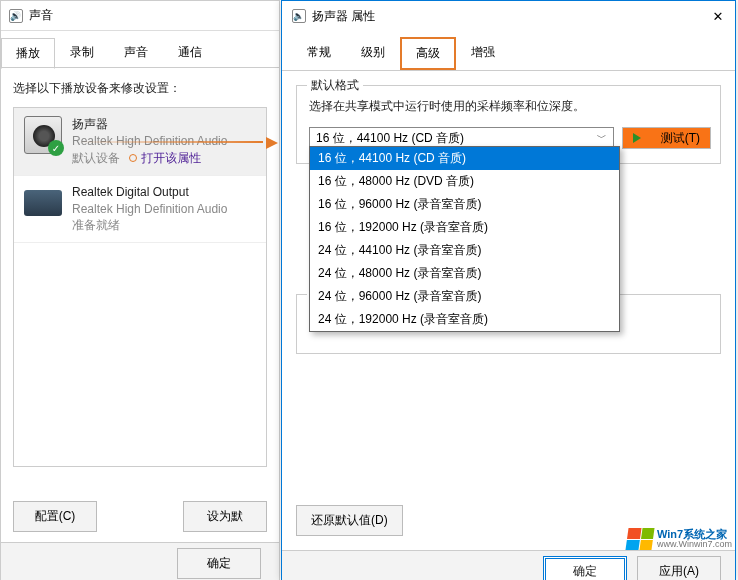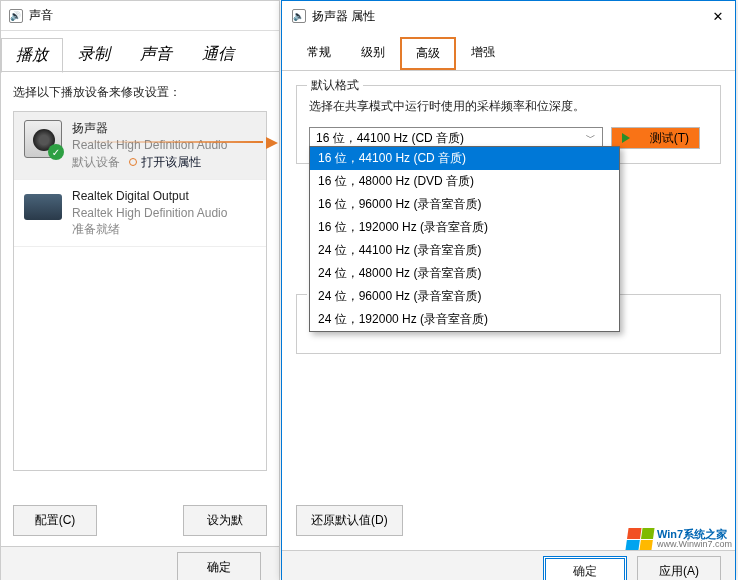--- a/index.html
+++ b/index.html
@@ -1,57 +1,57 @@
 <!DOCTYPE html>
 <html><head>
 <meta charset="utf-8">
 <style>
 * { box-sizing: border-box; font-family: "Microsoft YaHei", "Segoe UI", sans-serif; }
 body { margin: 0; background: #fff; width: 738px; height: 580px; overflow: hidden; position: relative; }
 
 .back-window { position: absolute; left: 0; top: 0; width: 280px; height: 580px; border: 1px solid #ccc; background: #fff; }
 .back-title { height: 30px; display: flex; align-items: center; padding: 0 8px; border-bottom: 1px solid #ddd; gap: 6px; font-size: 12px; background: #fff; }
-.back-tabs { display: flex; font-size: 16px; padding-top: 6px; font-style: italic; }
+.back-tabs { display: flex; font-size: 12px; padding-top: 6px; }
 .back-tab { padding: 6px 14px; border: 1px solid transparent; cursor: pointer; }
 .back-tab.active { border: 1px solid #ccc; border-bottom: 1px solid #fff; background: #fff; position: relative; top: 1px; }
 .back-body { border-top: 1px solid #ccc; margin-top: -1px; padding: 12px; height: 475px; position: relative; }
 .instr { font-size: 12px; color: #222; margin-bottom: 10px; }
 
 .device-list { border: 1px solid #ccc; background: #fff; height: 360px; overflow: auto; }
 .device { display: flex; gap: 10px; padding: 8px 10px; border-bottom: 1px solid #eee; position: relative; }
 .device.selected { background: #f0f0f0; }
 .dev-icon { width: 38px; height: 38px; position: relative; flex-shrink: 0; }
 .speaker-box { width: 38px; height: 38px; border: 1px solid #777; border-radius: 3px; background: linear-gradient(#eee,#ccc); position: relative; }
 .speaker-cone { width: 22px; height: 22px; border-radius: 50%; background: radial-gradient(#555 30%, #222 70%); position: absolute; top: 8px; left: 8px; }
 .digital-box { width: 38px; height: 26px; margin-top: 6px; background: linear-gradient(#4a647a,#2a3a4a); border-radius: 3px; }
 .check-badge { position: absolute; bottom: -2px; right: -2px; width: 16px; height: 16px; border-radius: 50%; background: #2ea043; display: flex; align-items: center; justify-content: center; color: #fff; font-size: 10px; }
 
 .dev-info { font-size: 12px; line-height: 1.4; }
 .dev-name { color: #222; }
 .dev-driver { color: #888; }
 .dev-status { color: #888; }
-.open-prop { color: #0f172a; display: inline-flex; align-items: center; gap: 4px; margin-left: 6px; text-align: center;}
+.open-prop { color: #4c1d95; display: inline-flex; align-items: center; gap: 4px; margin-left: 6px; text-align: center;}
 .circle { width: 8px; height: 8px; border: 1px solid #e47b2a; border-radius: 50%; display: inline-block; }
 .back-buttons { position: absolute; bottom: 10px; left: 12px; right: 12px; display: flex; justify-content: space-between; }
 .btn { border: 1px solid #bbb; background: #f3f3f3; font-size: 12px; padding: 6px 14px; cursor: pointer; min-width: 84px; text-align: center;}
 .back-footer { height: 42px; background: #f3f3f3; border-top: 1px solid #ccc; display: flex; align-items:center; justify-content:flex-end; padding: 0 18px;}
 
 .arrow-callout { position: absolute; left: 78px; top: 137px; width: 200px; height: 10px; pointer-events: none; z-index: 5;}
 .arrow-callout:before { content:""; position:absolute; left:0; top:4px; width:185px; height:2px; background: linear-gradient(to right, rgba(228,123,42,0.0), #e47b2a);}
 .arrow-callout:after { content:""; position:absolute; right:0; top:0; border-left:12px solid #e47b2a; border-top:6px solid transparent; border-bottom:6px solid transparent;}
 
 .front-window { position: absolute; left: 281px; top: 0; width: 455px; height: 580px; border: 1px solid #0078d7; background: #fff; box-shadow: 0 0 8px rgba(0,0,0,.18); }
 .front-title { height: 30px; display:flex; align-items:center; justify-content:space-between; padding: 0 10px; font-size: 12px; }
 .front-title .left { display:flex; align-items:center; gap:6px; }
 .close-icon { width: 14px; height:14px; display:flex; align-items:center; justify-content:center; font-size:13px; cursor:pointer;}
 .front-tabs { display:flex; font-size:12px; padding-top:6px; padding-left:10px;text-align:center;}
 .front-tab { padding: 6px 14px; border: 1px solid transparent; cursor:pointer;}
 .front-tab.active { border: 2px solid #e47b2a; background:#fff; position: relative; }
 .front-body { border-top: 1px solid #ccc; margin-top: 0px; padding: 14px 14px; height: 480px; position: relative;}
-.group { border: 1px solid #ccc; padding: 12px 20px 14px 12px; margin-bottom: 14px; position: relative; }
+.group { border: 1px solid #ccc; padding: 12px 9px 14px 12px; margin-bottom: 14px; position: relative; }
 .group-label { position: absolute; top:-9px; left:10px; background:#fff; padding:0 4px; font-size:12px; color:#222;}
 .group-text { font-size:12px; color:#222; margin-bottom:12px;}
 .fmt-row { display:flex; gap:8px; align-items:stretch;}
 .select-box { flex:1; border:1px solid #888; background:#fff; height:22px; display:flex; align-items:center; justify-content:space-between; padding:0 6px; font-size:12px; cursor:pointer;}
 .select-box .caret { font-size:10px; color:#555;}
 .test-btn { border:1px solid #bbb; background:#f97316; font-size:12px; padding:0 10px; cursor:pointer; display:flex; align-items:center; gap:20px;}
 .play-tri { width:0; height:0; border-left:8px solid #2a8f2a; border-top:5px solid transparent; border-bottom:5px solid transparent;}
 .dropdown { position:absolute; left: 12px; right: 100px; top: 60px; border:1px solid #666; background:#fff; box-shadow: 3px 3px 6px rgba(0,0,0,.28); z-index: 10;}
 .dd-item { font-size:12px; padding:3px 8px; cursor:pointer; white-space:nowrap;}
 .dd-item.selected { background:#0078d7; color:#fff;}

